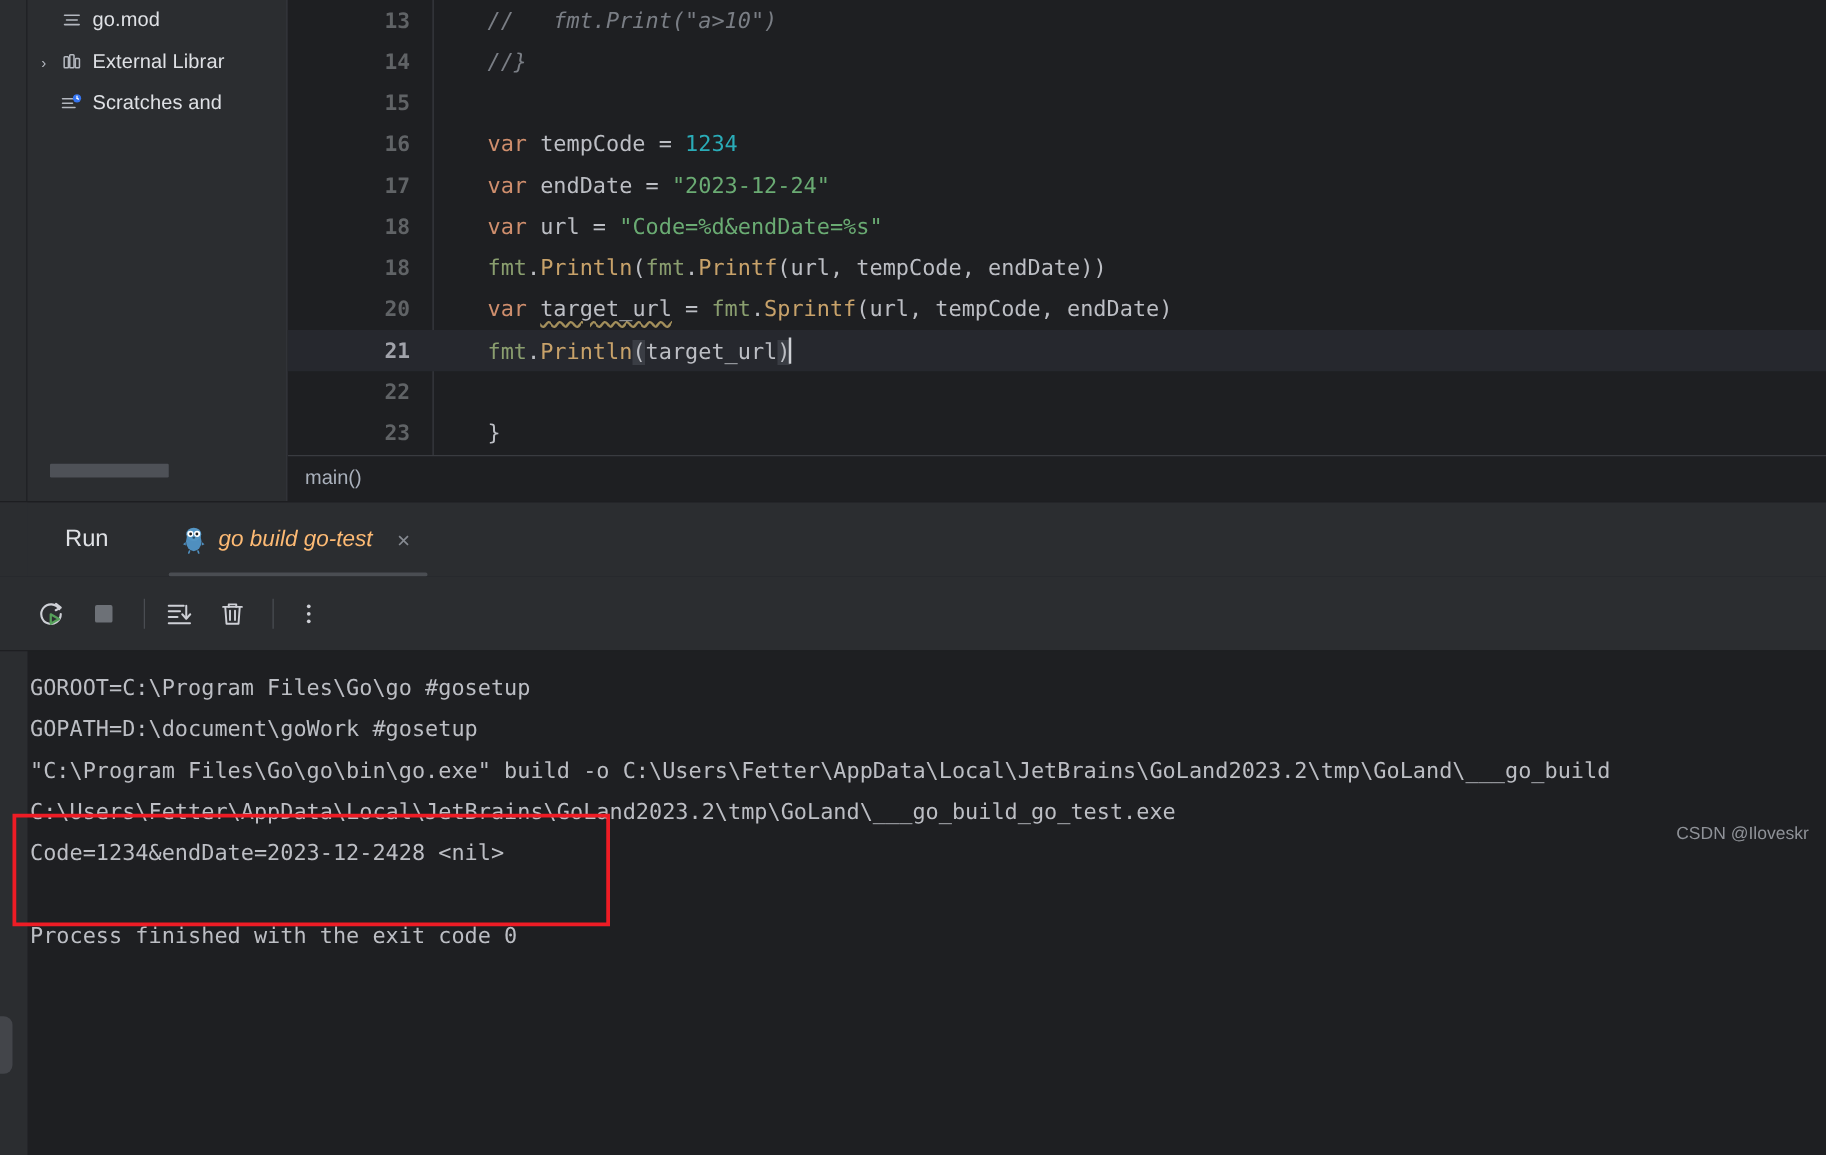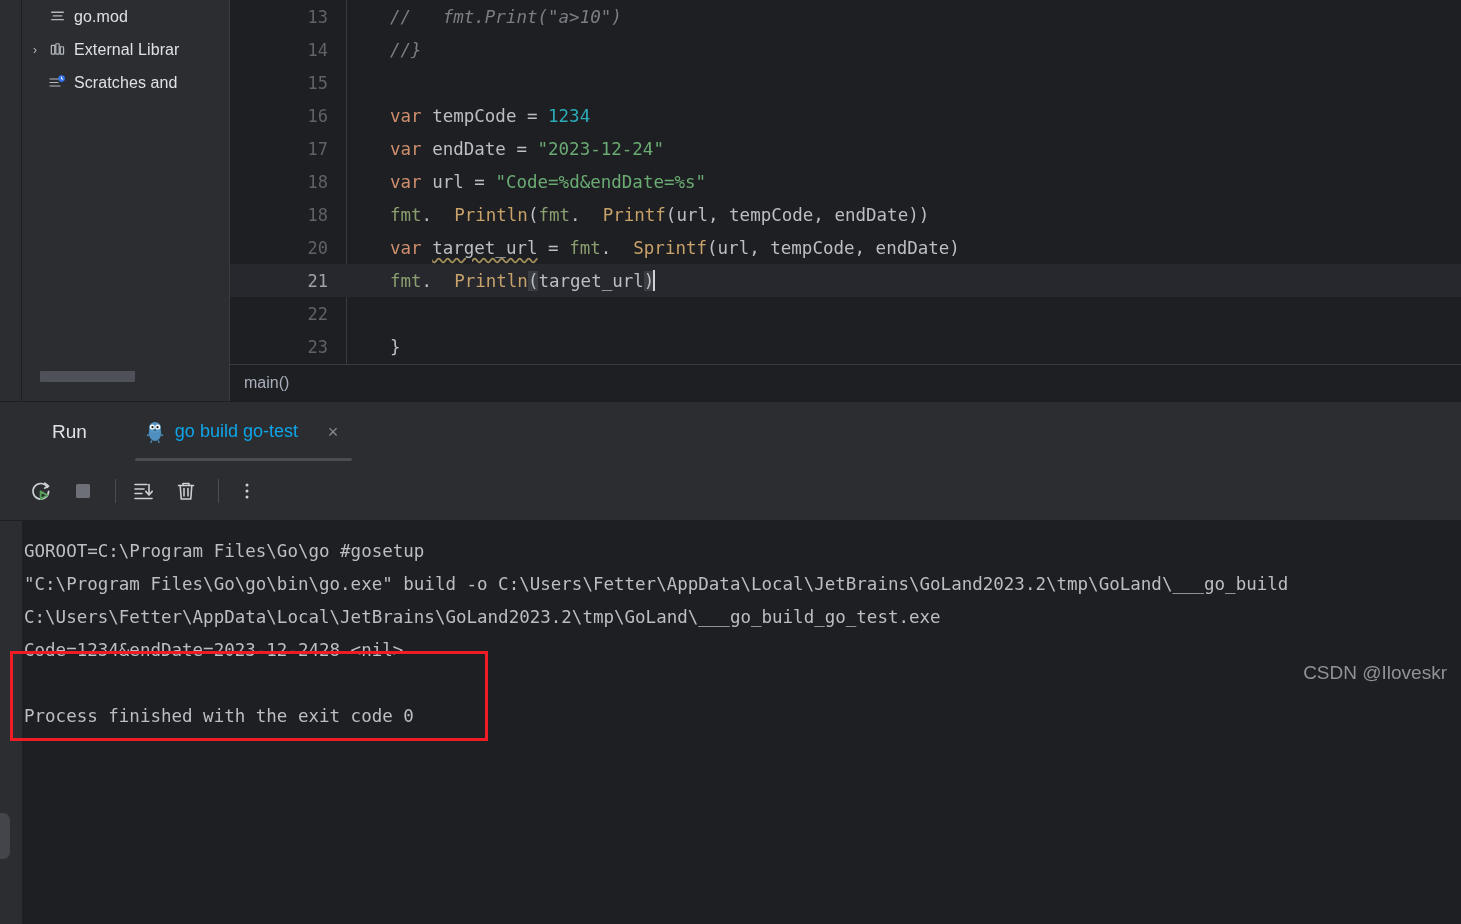--- a/index.html
+++ b/index.html
@@ -118,40 +118,41 @@
   }
   .code-line.current { background: #26282e; }
   .ln {
     width: 116px;
     flex: 0 0 116px;
     text-align: right;
     padding-right: 18px;
     color: #606366;
     font-family: "DejaVu Sans Mono", monospace;
     font-size: 17px;
+    font-weight: bold;
   }
   .code-line.current .ln { color: #a1a3ab; }
   .gutter-sep {
     position: absolute;
     left: 116px; top: 0; bottom: 0;
     width: 1px;
     background: #393b40;
   }
   .code-text {
     font-family: "DejaVu Sans Mono", monospace;
     font-size: 17.5px;
     padding-left: 44px;
     letter-spacing: 0px;
     color: #bcbec4;
   }
   .kw   { color: #cf8e6d; }
   .num  { color: #2aacb8; }
   .str  { color: #6aab73; }
   .pkg  { color: #8a9e6f; }
-  .fn   { color: #c8a26a; margin-left: 22px; }
+  .fn   { color: #c8a26a; }
   .cmt  { color: #7a7e85; font-style: italic; }
   .pl   { color: #bcbec4; }
   .warn-underline {
     text-decoration: underline;
     text-decoration-style: wavy;
     text-decoration-color: #a38f5b;
     text-underline-offset: 4px;
   }
   .brace-hl { background: #3a3d44; }
   .caret {
@@ -218,25 +219,26 @@
     width: 100%;
     background: #4a4d52;
     border-radius: 2px;
   }
   .gopher {
     width: 20px; height: 22px;
     position: relative;
     flex: 0 0 20px;
   }
   .tab-label {
-    color: #0ea5e9;
+    color: #fdba74;
     font-size: 18px;
     margin-left: 10px;
-    margin-right: 26px;
+    margin-right: 16px;
     white-space: nowrap;
+    font-style: italic;
   }
   .tab-close {
     color: #868a91;
     font-size: 18px;
     line-height: 1;
     width: 18px;
     text-align: center;
   }
 
   .run-toolbar {
@@ -308,23 +310,23 @@
     height: 46px;
     background: #43454a;
     border-radius: 7px;
     z-index: 25;
   }
 
   
   .watermark {
     position: absolute;
     right: 14px;
-    bottom: 0;
+    bottom: 10px;
     color: #8f9298;
-    font-size: 19px;
+    font-size: 14px;
     font-family: "Liberation Sans", sans-serif;
     z-index: 40;
   }
 
   svg { display: block; }
 </style>
 </head>
 <body>
 
 <div class="app">
@@ -483,20 +485,21 @@
           <circle cx="11" cy="5" r="1.5" fill="#ced0d6"></circle>
           <circle cx="11" cy="11" r="1.5" fill="#ced0d6"></circle>
           <circle cx="11" cy="17" r="1.5" fill="#ced0d6"></circle>
         </svg>
       </div>
     </div>
 
     <div class="console">
       <div class="console-inner" id="console-lines">
           <div class="con-line">GOROOT=C:\Program Files\Go\go #gosetup</div>
+          <div class="con-line">GOPATH=D:\document\goWork #gosetup</div>
           <div class="con-line">"C:\Program Files\Go\go\bin\go.exe" build -o C:\Users\Fetter\AppData\Local\JetBrains\GoLand2023.2\tmp\GoLand\___go_build</div>
           <div class="con-line">C:\Users\Fetter\AppData\Local\JetBrains\GoLand2023.2\tmp\GoLand\___go_build_go_test.exe</div>
           <div class="con-line">Code=1234&amp;endDate=2023-12-2428 &lt;nil&gt;</div>
           <div class="con-line con-gap"></div>
           <div class="con-line">Process finished with the exit code 0</div>
         </div>
     </div>
   </div>
 
   <div class="red-box"></div>

